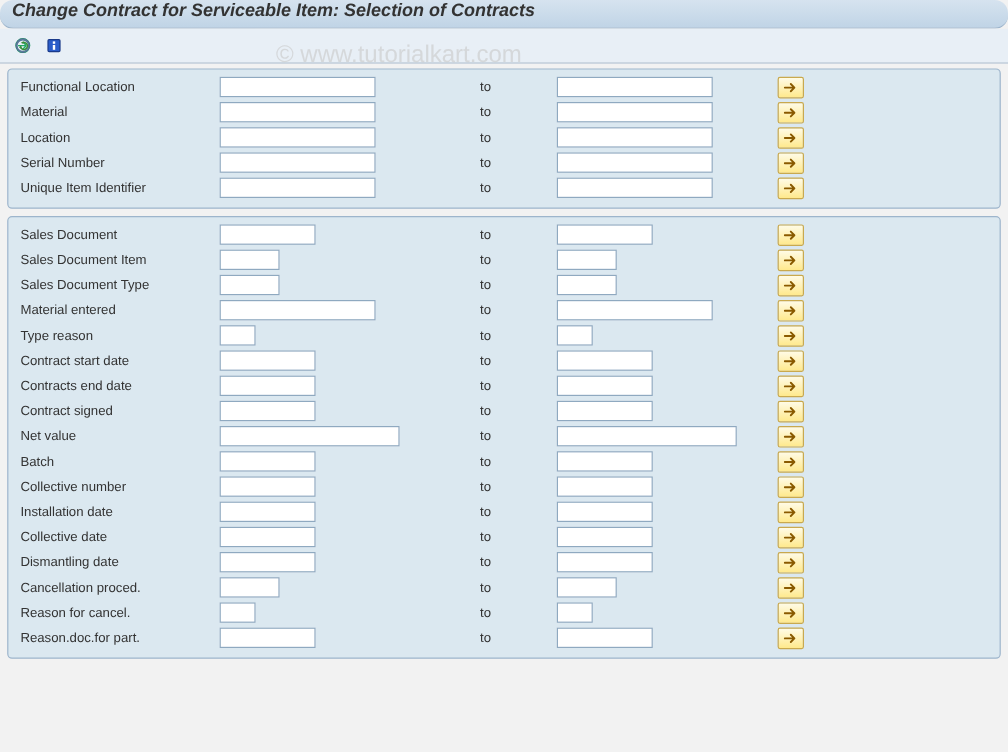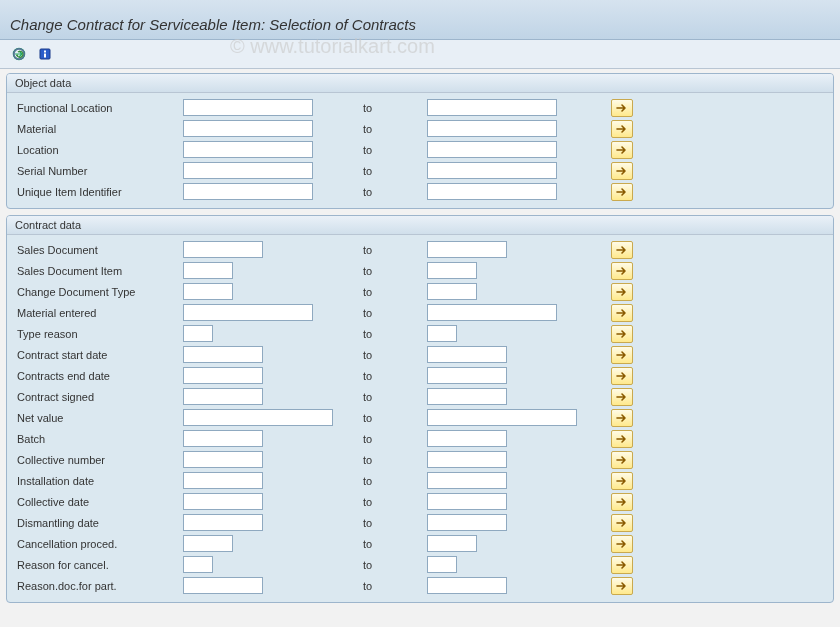--- a/index.html
+++ b/index.html
@@ -8,25 +8,26 @@
       font-size: 12px;
       background: #f2f2f2;
       width: 840px;
       height: 627px;
       overflow: hidden;
       position: relative;
     }
     .title-bar {
       background: linear-gradient(to bottom, #d6e3ef 0%, #c0d4e6 100%);
       border-bottom: 1px solid #9db5cc;
-      padding: 16px 10px 6px 10px;
+      padding: 0 10px 6px 10px;
       font-size: 15px;
-      font-weight: normal;
+      font-weight: bold;
       font-style: italic;
       color: #333;
+      border-radius: 11px;
     }
     .toolbar {
       background: #e8eff6;
       border-bottom: 1px solid #b8c5d3;
       padding: 3px 8px;
       display: flex;
       gap: 4px;
       align-items: center;
     }
     .toolbar-btn {
@@ -78,20 +79,21 @@
     }
     .field1 {
       width: 180px;
       display: flex;
       align-items: center;
     }
     .to-label {
       width: 64px;
       font-size: 11px;
       color: #333;
+      margin-left: 37px;
     }
     .field2 {
       width: 180px;
       display: flex;
       align-items: center;
     }
     .btn-col {
       width: 30px;
       display: flex;
       justify-content: center;
@@ -142,21 +144,20 @@
       <rect x="6" y="6.5" width="2" height="4" fill="#fff"></rect>
     </svg>
   </div>
 </div>
 
 <div class="watermark">© www.tutorialkart.com</div>
 
 <div class="content">
 
   <div class="group">
-    <div class="group-header">Object data</div>
     <div class="group-body" id="grp-object">
         <div class="row">
           <div class="label">Functional Location</div>
           <div class="field1">
             <input class="sap-input w-full" style="">
           </div>
           <div class="to-label">to</div>
           <div class="field2">
             <input class="sap-input w-full" style="">
           </div>
@@ -233,21 +234,20 @@
               <svg width="12" height="10" viewBox="0 0 12 10">
                 <path d="M1 5 L8 5 M6 2 L9 5 L6 8" stroke="#8a5a00" stroke-width="1.6" fill="none" stroke-linecap="round" stroke-linejoin="round"></path>
               </svg>
             </div>
           </div>
         </div>
       </div>
   </div>
 
   <div class="group">
-    <div class="group-header">Contract data</div>
     <div class="group-body" id="grp-contract">
         <div class="row">
           <div class="label">Sales Document</div>
           <div class="field1">
             <input class="sap-input w-med" style="">
           </div>
           <div class="to-label">to</div>
           <div class="field2">
             <input class="sap-input w-med" style="">
           </div>
@@ -270,21 +270,21 @@
           </div>
           <div class="btn-col">
             <div class="arrow-btn">
               <svg width="12" height="10" viewBox="0 0 12 10">
                 <path d="M1 5 L8 5 M6 2 L9 5 L6 8" stroke="#8a5a00" stroke-width="1.6" fill="none" stroke-linecap="round" stroke-linejoin="round"></path>
               </svg>
             </div>
           </div>
         </div>
         <div class="row">
-          <div class="label">Change Document Type</div>
+          <div class="label">Sales Document Type</div>
           <div class="field1">
             <input class="sap-input w-short" style="">
           </div>
           <div class="to-label">to</div>
           <div class="field2">
             <input class="sap-input w-short" style="">
           </div>
           <div class="btn-col">
             <div class="arrow-btn">
               <svg width="12" height="10" viewBox="0 0 12 10">

